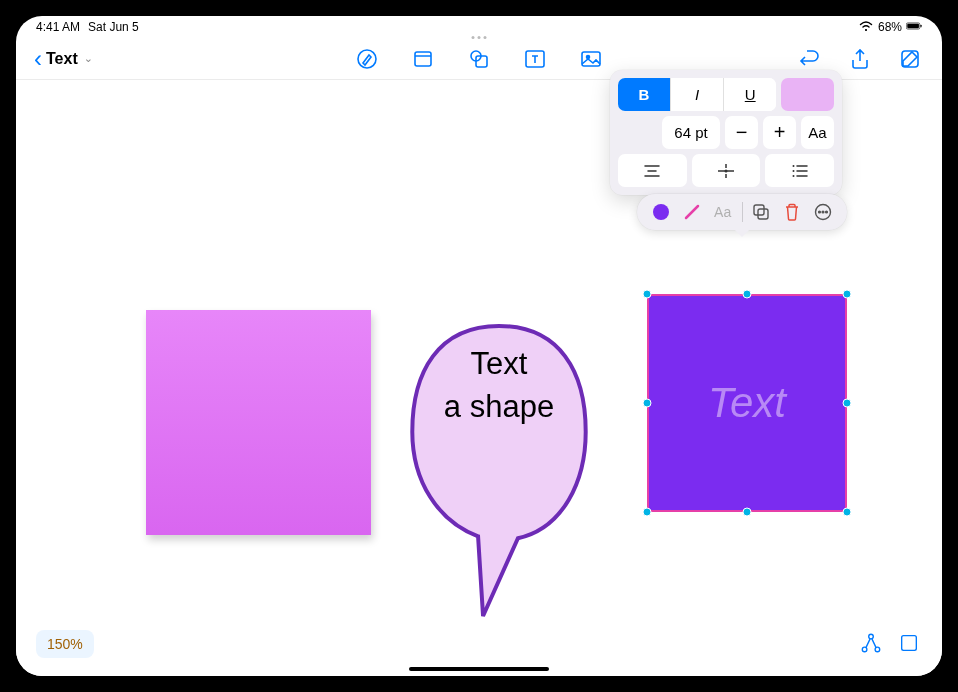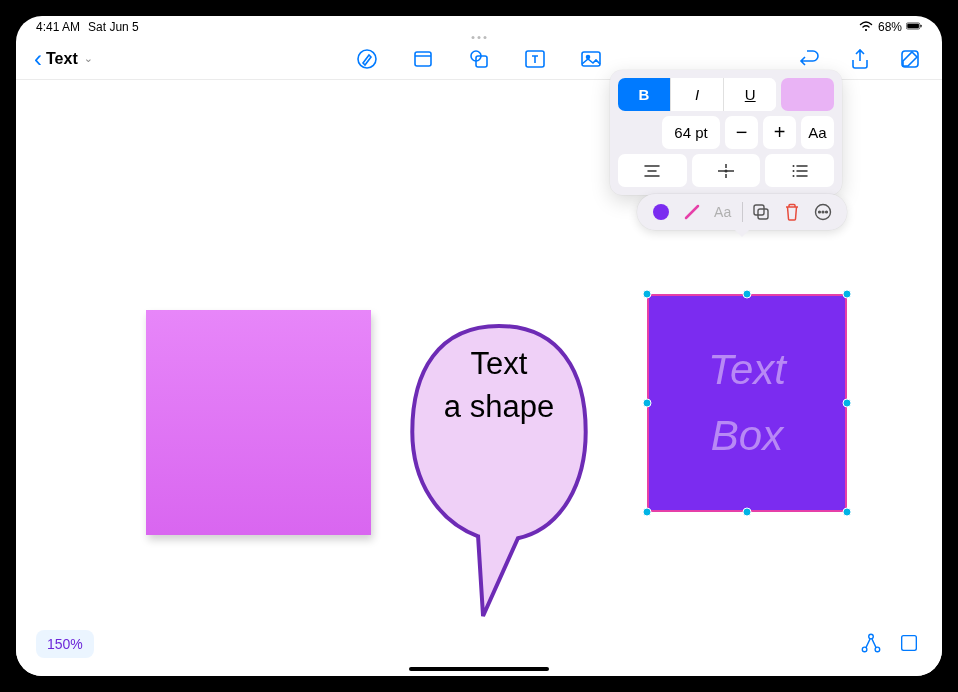--- a/index.html
+++ b/index.html
@@ -194,21 +194,21 @@
       transform: translateX(-50%) rotate(45deg);
       width: 10px; height: 10px;
       background: #f0eef4;
     }
     
     .zoom-badge {
       position: absolute;
       bottom: 18px;
       left: 20px;
       background: rgba(0,122,255,0.08);
-      color: #6d28d9;
+      color: #a16207;
       font-size: 14px;
       font-weight: 500;
       padding: 6px 11px;
       border-radius: 8px;
     }
     
     .bottom-right-tools {
       position: absolute;
       bottom: 18px;
       right: 22px;
@@ -330,21 +330,20 @@
         </svg>
         <div class="bubble-text">
           <div>Text</div>
           <div>a shape</div>
         </div>
       </div>
 
       <div class="text-box-container">
         <div class="text-box">
           <span>Text</span>
-          <span>Box</span>
         </div>
         <div class="sel-handle h-tl"></div>
         <div class="sel-handle h-tc"></div>
         <div class="sel-handle h-tr"></div>
         <div class="sel-handle h-ml"></div>
         <div class="sel-handle h-mr"></div>
         <div class="sel-handle h-bl"></div>
         <div class="sel-handle h-bc"></div>
         <div class="sel-handle h-br"></div>
       </div>

